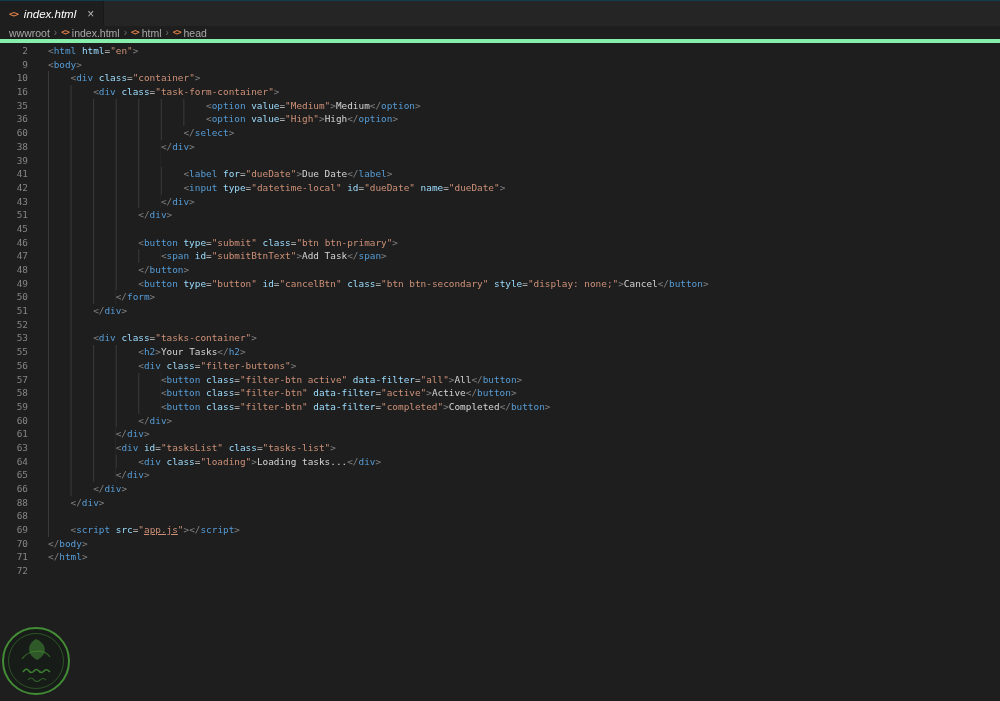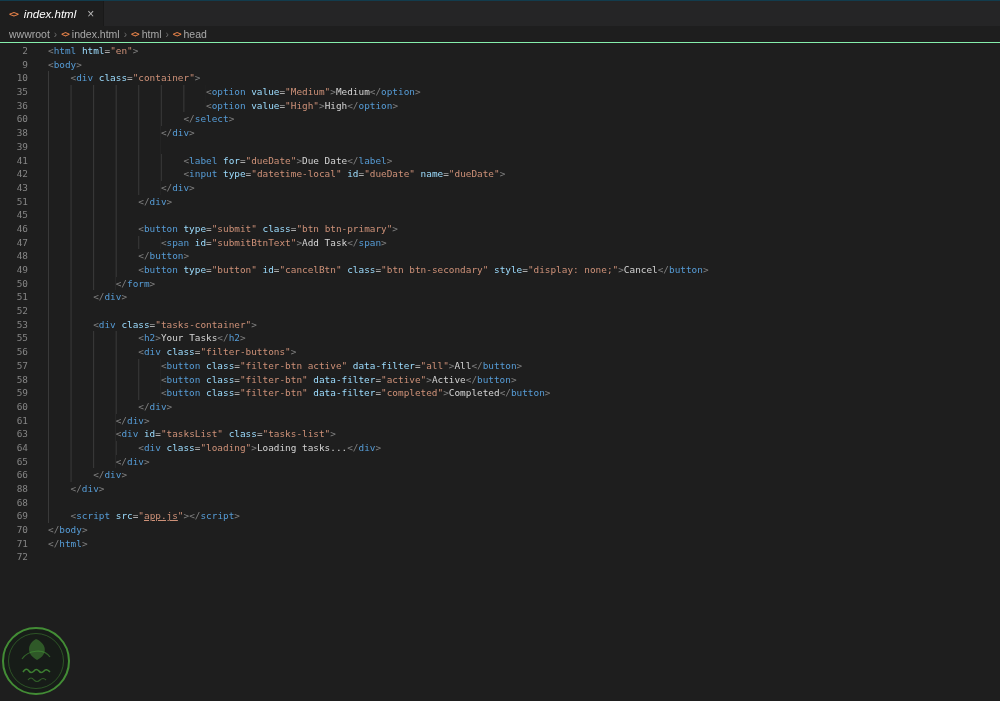--- a/index.html
+++ b/index.html
@@ -48,21 +48,21 @@
 
   
   .breadcrumb {
     height: 17px;
     background: var(--bg, #1e1e1e);
     display: flex;
     align-items: center;
     padding-left: 9px;
     font-size: 10.5px;
     color: var(--bc, #a9a9a9);
-    border-bottom: 1px solid #86efac;
+    border-bottom: 4px solid #86efac;
   }
   .bc-item { display: inline-flex; align-items: center; gap: 3px; cursor: pointer; }
   .bc-sep { color: #6e6e6e; margin: 0 4px; font-size: 10px; }
   .bc-icon {
     color: var(--amber, #e8834a);
     font: 700 8px "DejaVu Sans Mono", monospace;
     letter-spacing: -1px;
   }
 
   
@@ -147,20 +147,24 @@
       </div>
       <div class="row">
         <div class="gutter">9</div>
         <div class="code-line"><span class="tk-p">&lt;</span><span class="tk-t">body</span><span class="tk-p">&gt;</span></div>
       </div>
       <div class="row">
         <div class="gutter">10</div>
         <div class="code-line"><span class="indent-guides" style="width: 4ch;"></span><span class="tk-p">&lt;</span><span class="tk-t">div</span><span class="tk-a"> class</span><span class="tk-o">=</span><span class="tk-s">"container"</span><span class="tk-p">&gt;</span></div>
       </div>
       <div class="row">
+        <div class="gutter">16</div>
+        <div class="code-line"><span class="indent-guides" style="width: 8ch;"></span><span class="tk-p">&lt;</span><span class="tk-t">div</span><span class="tk-a"> class</span><span class="tk-o">=</span><span class="tk-s">"task-form-container"</span><span class="tk-p">&gt;</span></div>
+      </div>
+      <div class="row">
         <div class="gutter">35</div>
         <div class="code-line"><span class="indent-guides" style="width: 28ch;"></span><span class="tk-p">&lt;</span><span class="tk-t">option</span><span class="tk-a"> value</span><span class="tk-o">=</span><span class="tk-s">"Medium"</span><span class="tk-p">&gt;</span><span class="tk-x">Medium</span><span class="tk-p">&lt;/</span><span class="tk-t">option</span><span class="tk-p">&gt;</span></div>
       </div>
       <div class="row">
         <div class="gutter">36</div>
         <div class="code-line"><span class="indent-guides" style="width: 28ch;"></span><span class="tk-p">&lt;</span><span class="tk-t">option</span><span class="tk-a"> value</span><span class="tk-o">=</span><span class="tk-s">"High"</span><span class="tk-p">&gt;</span><span class="tk-x">High</span><span class="tk-p">&lt;/</span><span class="tk-t">option</span><span class="tk-p">&gt;</span></div>
       </div>
       <div class="row">
         <div class="gutter">60</div>
         <div class="code-line"><span class="indent-guides" style="width: 24ch;"></span><span class="tk-p">&lt;/</span><span class="tk-t">select</span><span class="tk-p">&gt;</span></div>

